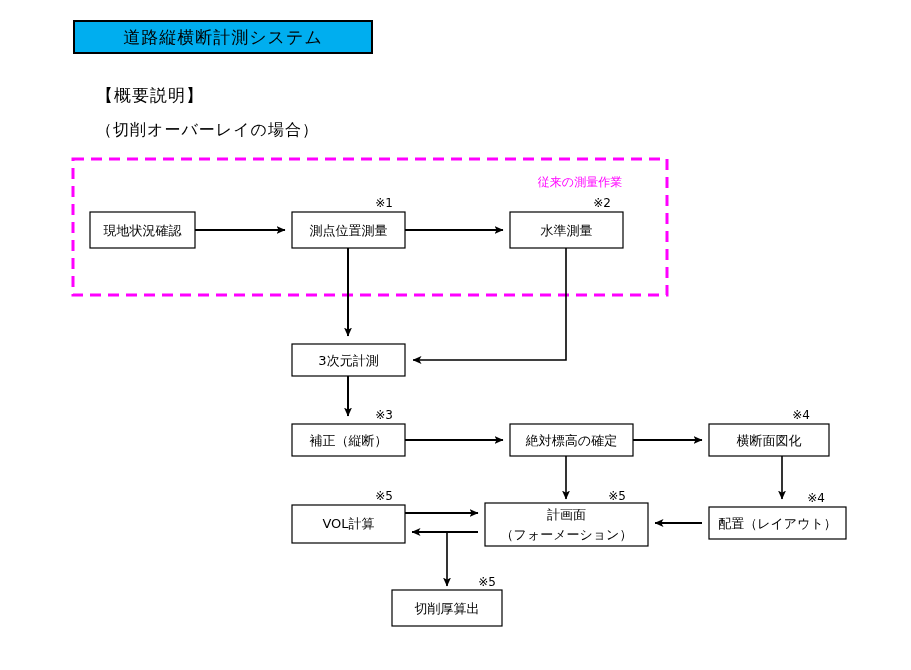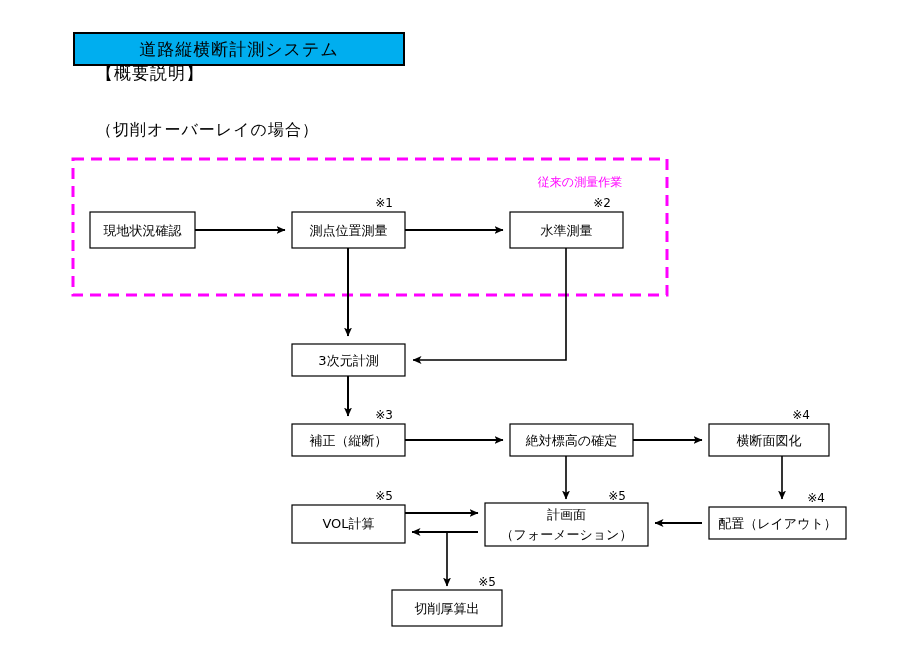--- a/index.html
+++ b/index.html
@@ -18,40 +18,40 @@
     position: absolute;
     left: 0; top: 0;
     width: 911px;
     height: 670px;
   }
 
   
   .title-box {
     position: absolute;
     left: 73px;
-    top: 32px;
-    width: 332px;
+    top: 20px;
+    width: 300px;
     height: 34px;
     background: #00AEEF;
     border: 2px solid #000000;
     box-sizing: border-box;
     display: flex;
     align-items: center;
     justify-content: center;
   }
   .title-box .title-text {
     font-size: 17px;
     color: #000000;
     letter-spacing: 1px;
     white-space: nowrap;
   }
   .subtitle {
     position: absolute;
     left: 96px;
-    top: 62px;
+    top: 84px;
     font-size: 17px;
     color: #000000;
     letter-spacing: 1px;
     white-space: nowrap;
   }
   .caption {
     position: absolute;
     left: 96px;
     top: 120px;
     font-size: 16px;

